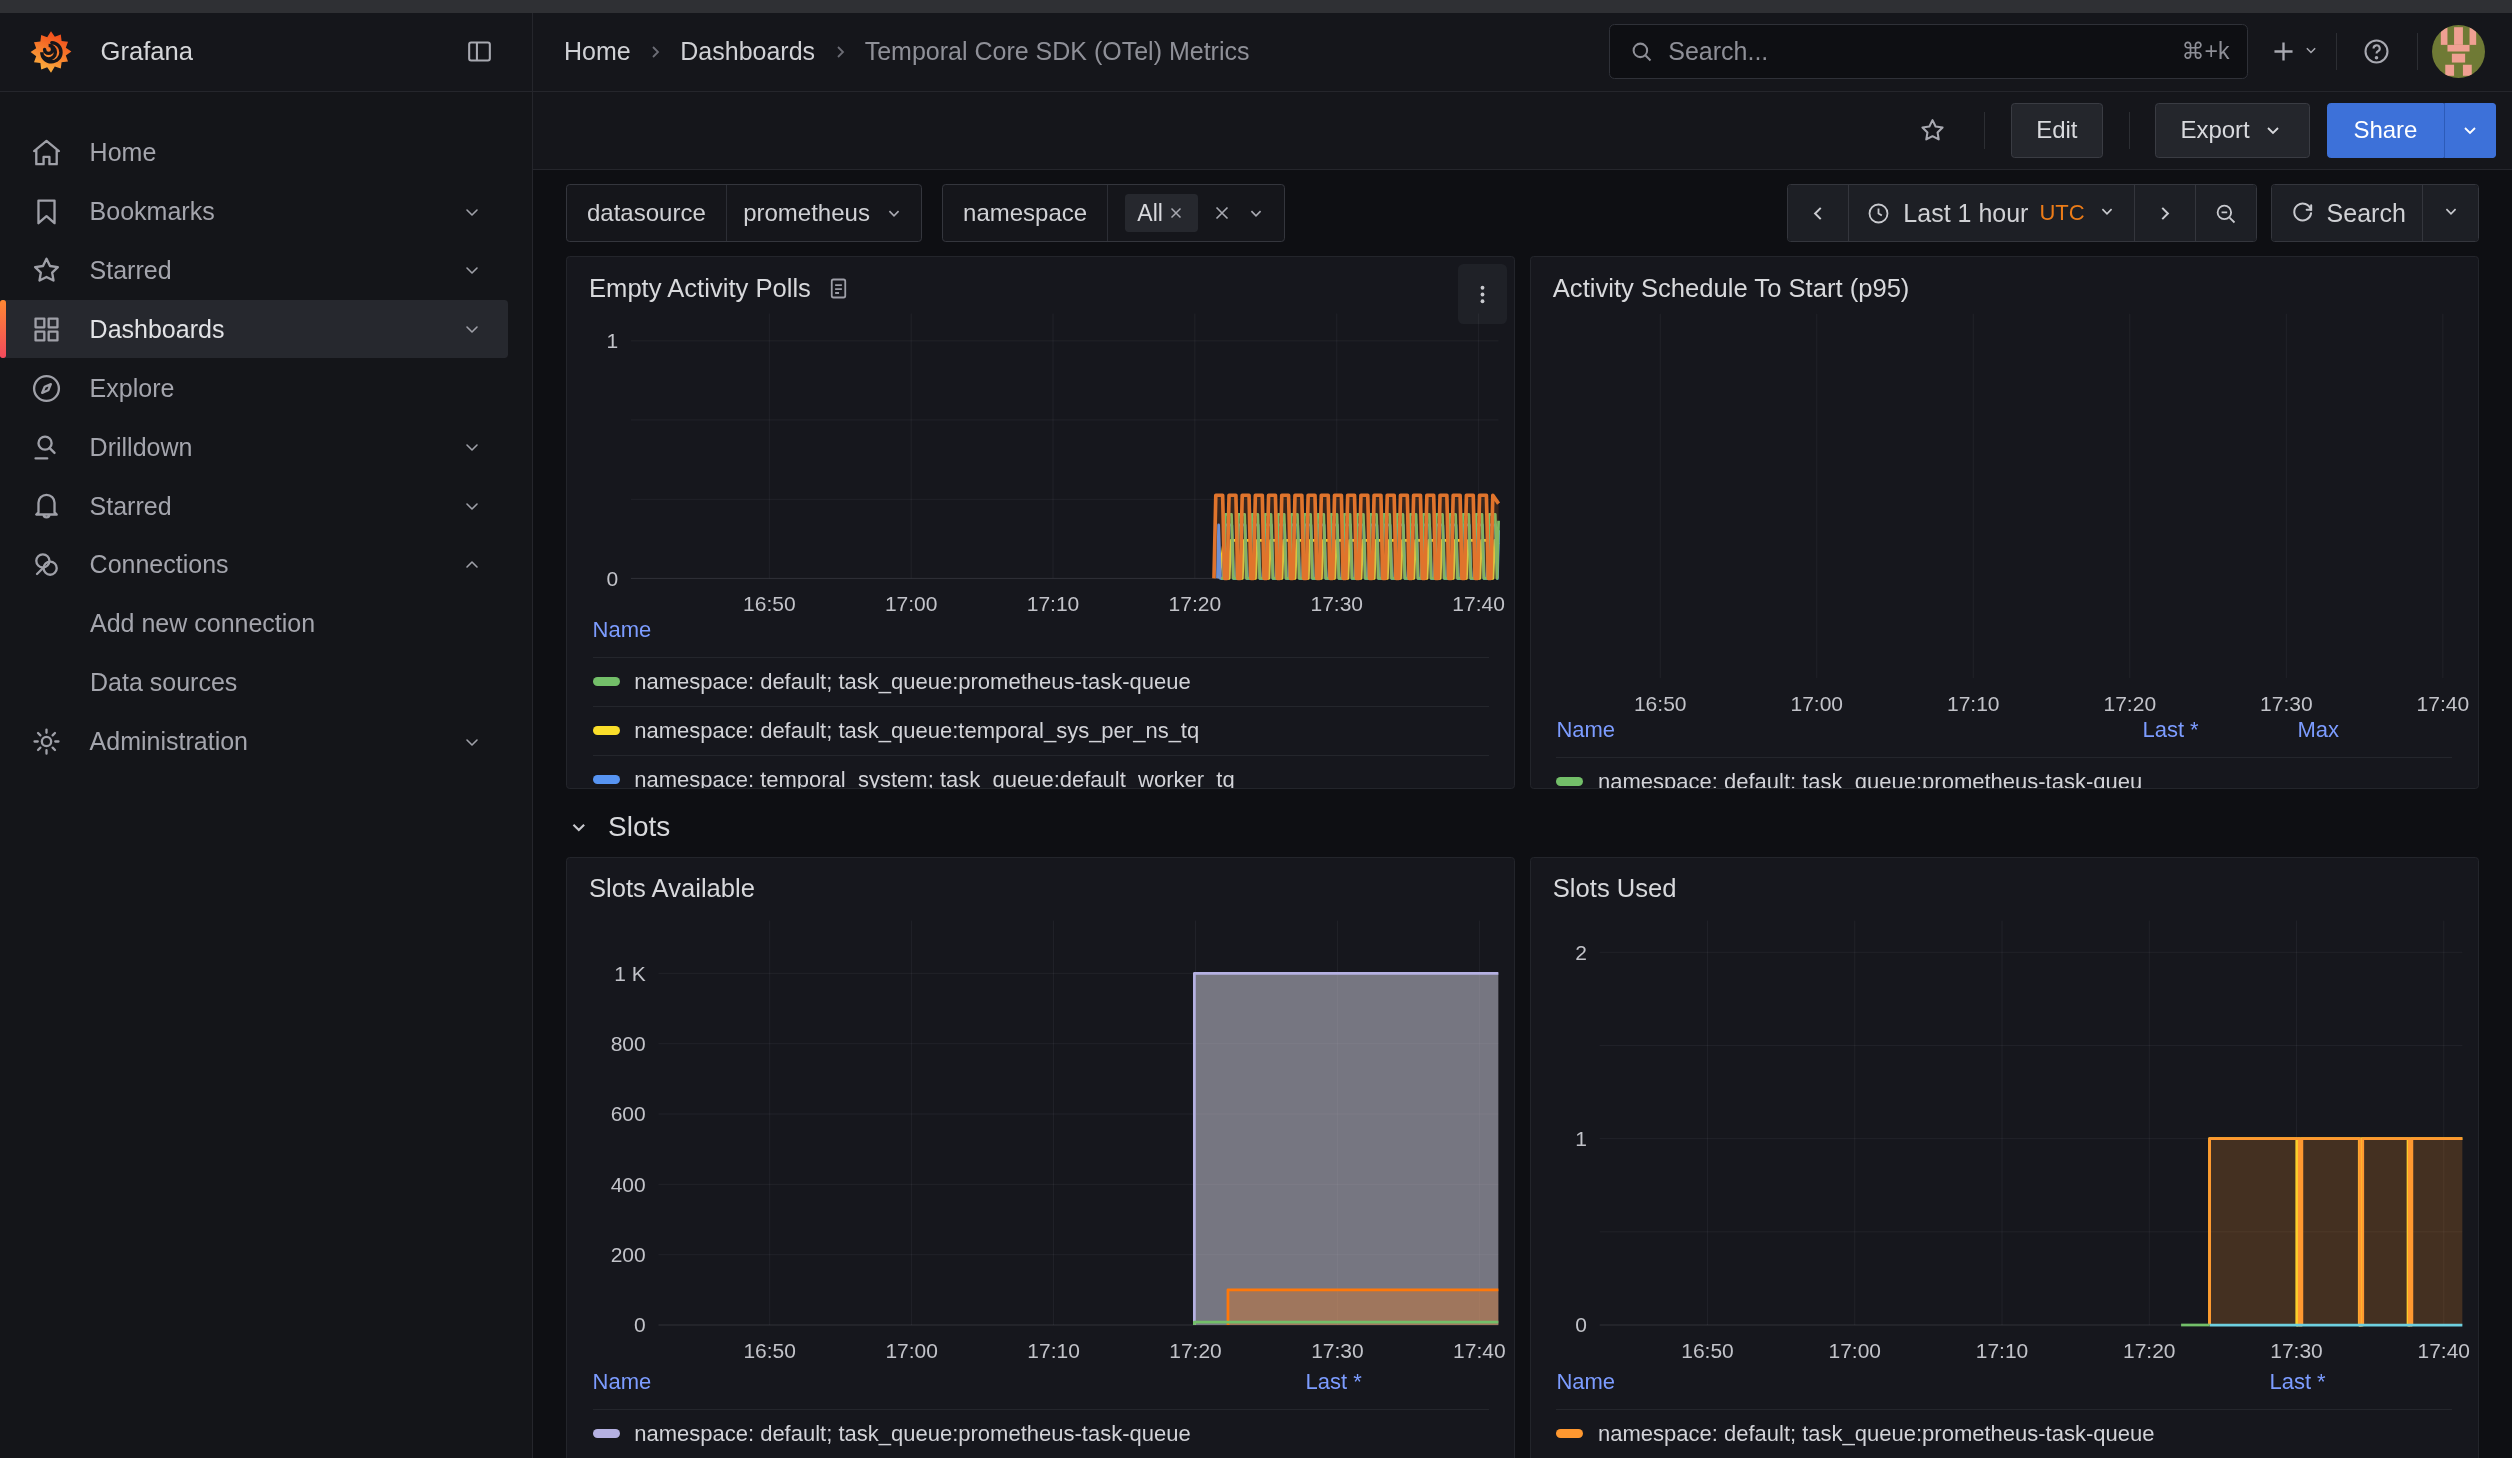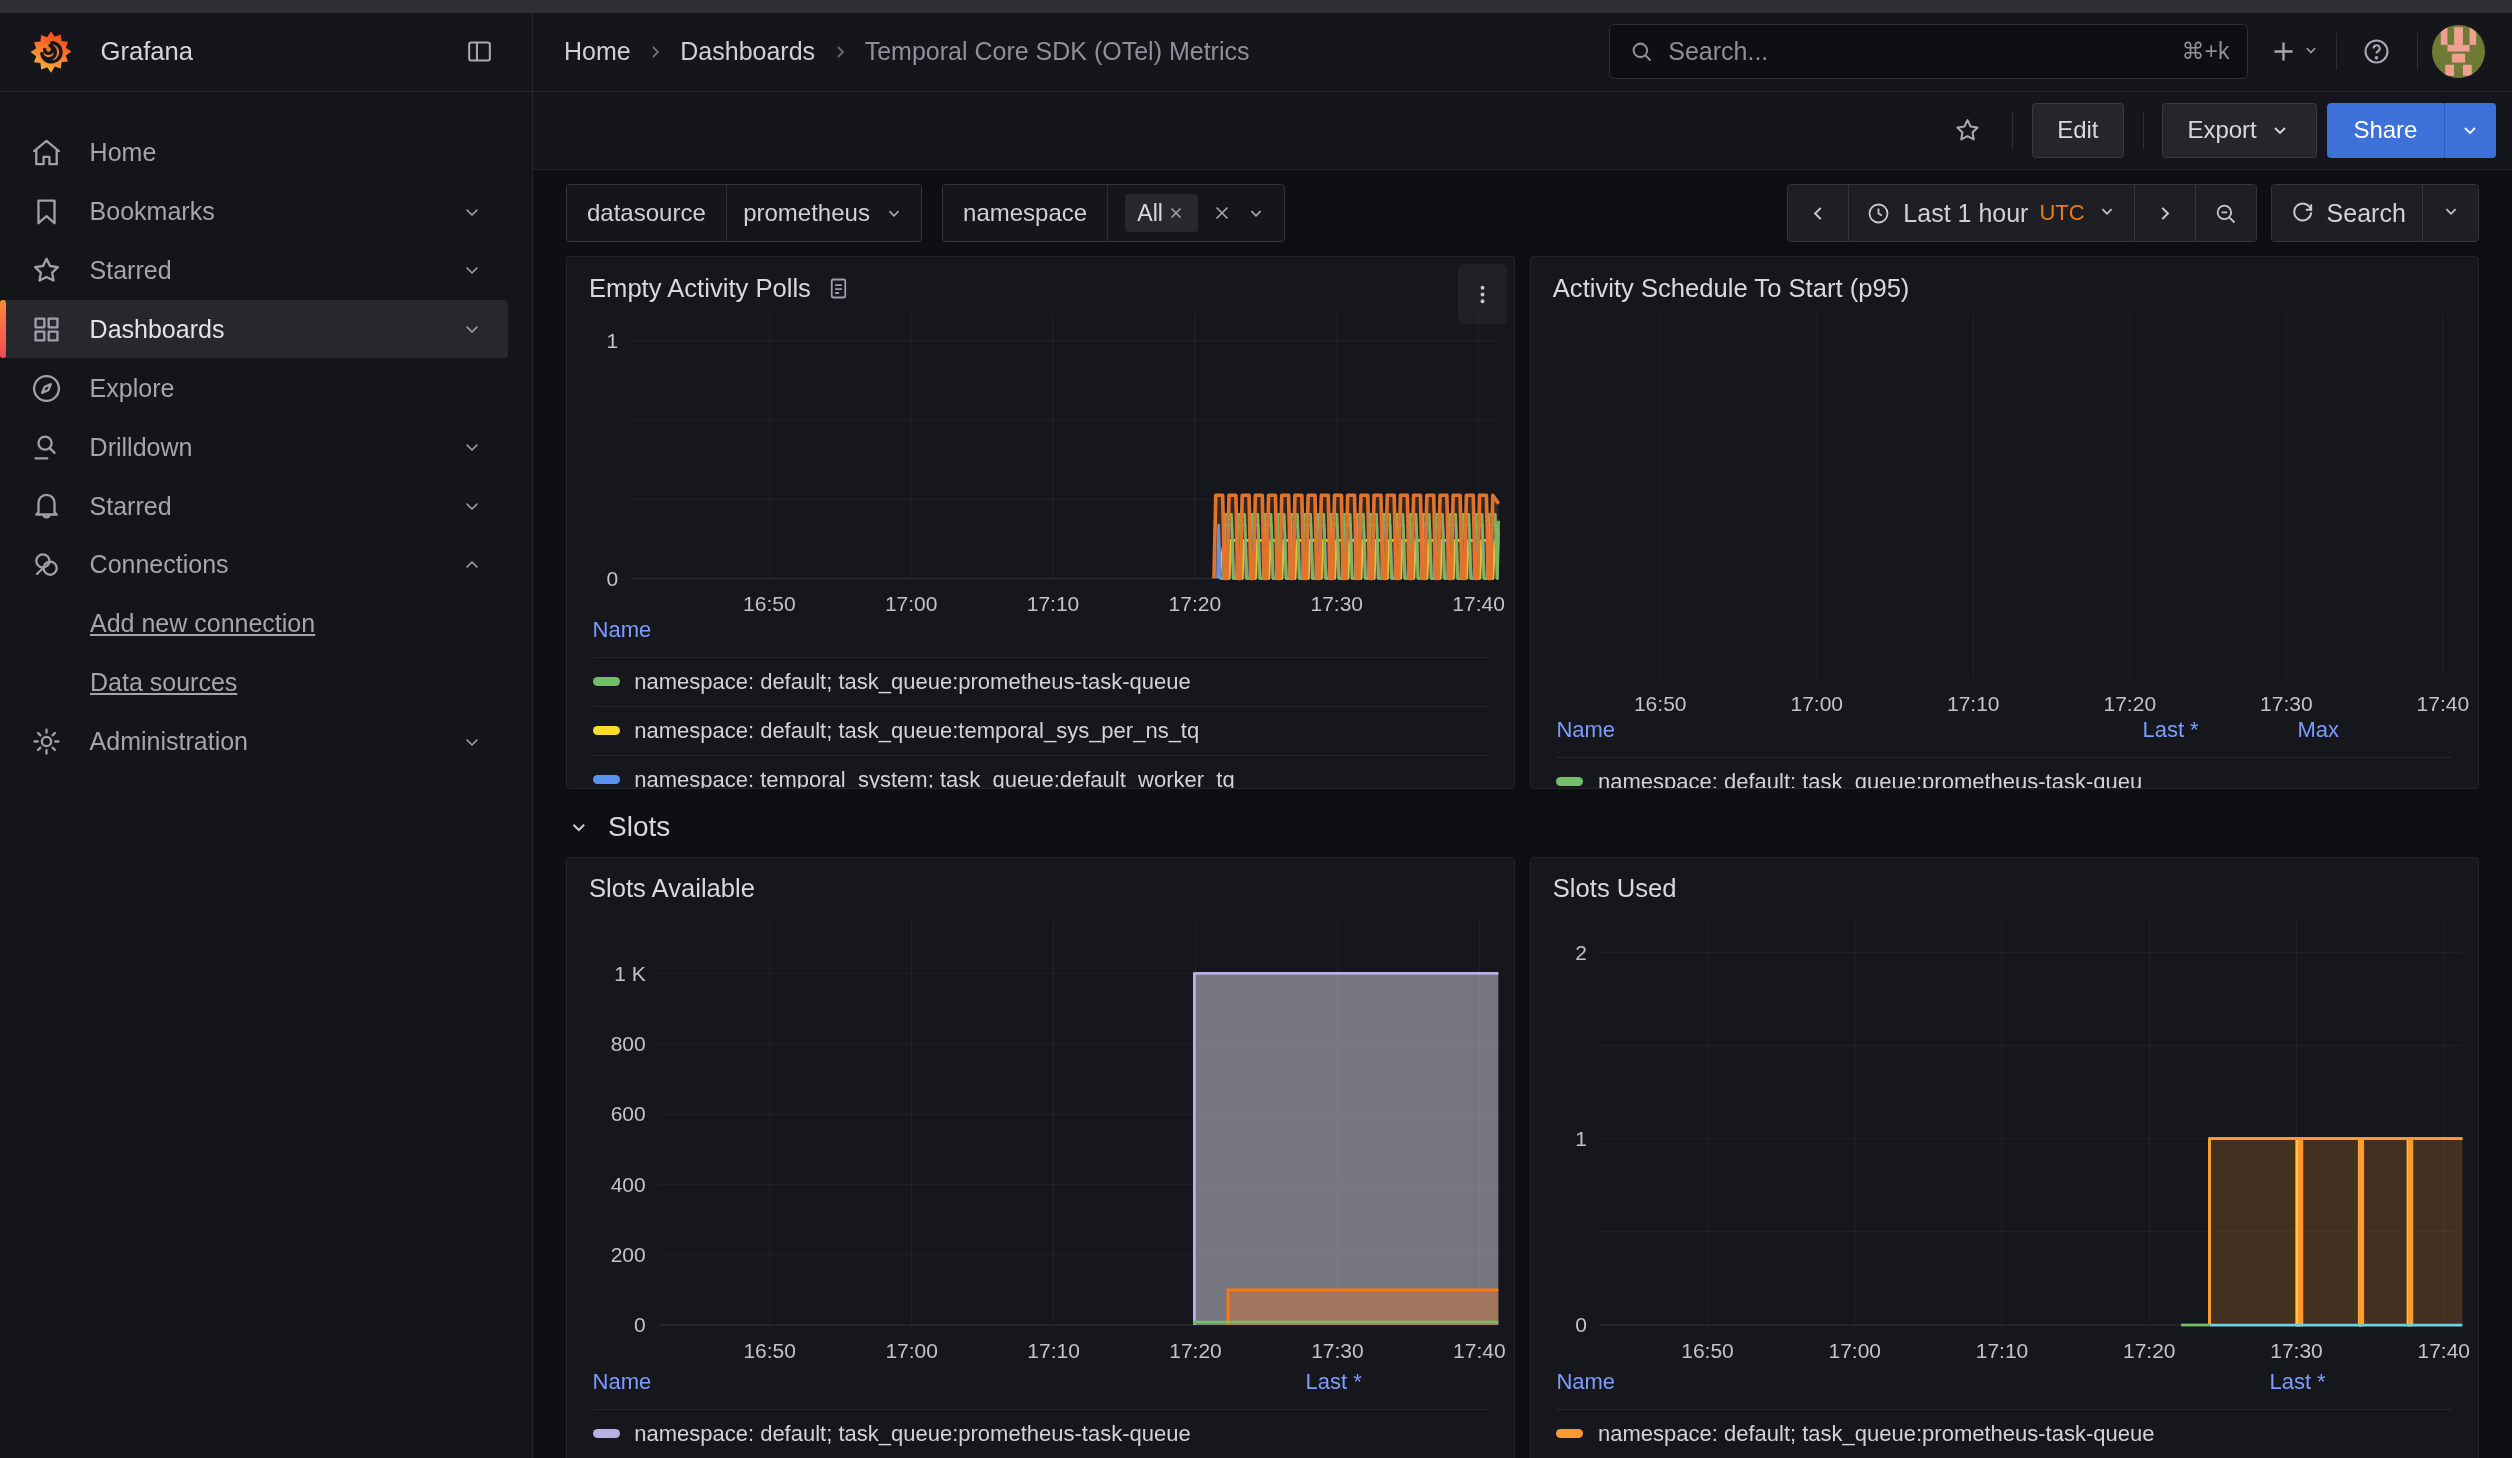--- a/index.html
+++ b/index.html
@@ -41,25 +41,25 @@
   .side-item { height:58px; display:flex; align-items:center; padding-left:29px; margin:0.9px 24px 0.9px 0;
     color:#a4a5ad; font-size:25px; cursor:pointer; position:relative; border-radius:3.7px; }
   .side-item .s-icon { width:35px; height:35px; margin-right:25.6px; display:flex; color:#9fa0a8; }
   .side-item .s-icon svg { width:35px; height:35px; }
   .side-item .s-label { flex:1; }
   .side-item .s-chev { margin-right:24px; color:#9fa0a8; display:flex; }
   .side-item .s-chev svg { width:24px; height:24px; }
   .side-item.active { background:#26282e; color:#e2e3e6; }
   .side-item.active::before { content:""; position:absolute; left:0; top:0; bottom:0; width:5.5px;
     border-radius:2.7px; background:linear-gradient(#ff8833,#f2495c); }
-  .side-item.indent { padding-left:90px;text-decoration:underline; }
+  .side-item.indent { padding-left:90px; }
 
   .main { flex:1; display:flex; flex-direction:column; min-width:0; }
   .subnav { height:78px; flex:none; background:#15161b; border-bottom:0.9px solid #25262c;
-    display:flex; align-items:center; justify-content:flex-end; padding-right:16.4px; gap:10px; }
+    display:flex; align-items:center; justify-content:flex-end; padding-right:16.4px; gap:17px; }
   .btn { height:55px; border-radius:3.7px; border:0.9px solid #3a3c43; background:#24262c; color:#d8d9dd;
     font-size:24px; font-family:inherit; padding:0 24px; display:flex; align-items:center; gap:11px; cursor:pointer; }
   .btn svg { width:24px; height:24px; }
   .btn.primary { background:#3d71d9; border-color:#3d71d9; color:#ffffff; font-weight:500; padding:0 25.6px; }
   .split { display:flex; }
   .split .btn.primary.caret { padding:0 12.8px; border-left:0.9px solid #2c5bb8; border-top-left-radius:0; border-bottom-left-radius:0; }
   .split .btn.primary.main-part { border-top-right-radius:0; border-bottom-right-radius:0; }
 
   .content { flex:1; background:#0e0f13; padding:0 33px; min-height:0; overflow:hidden; }
 

